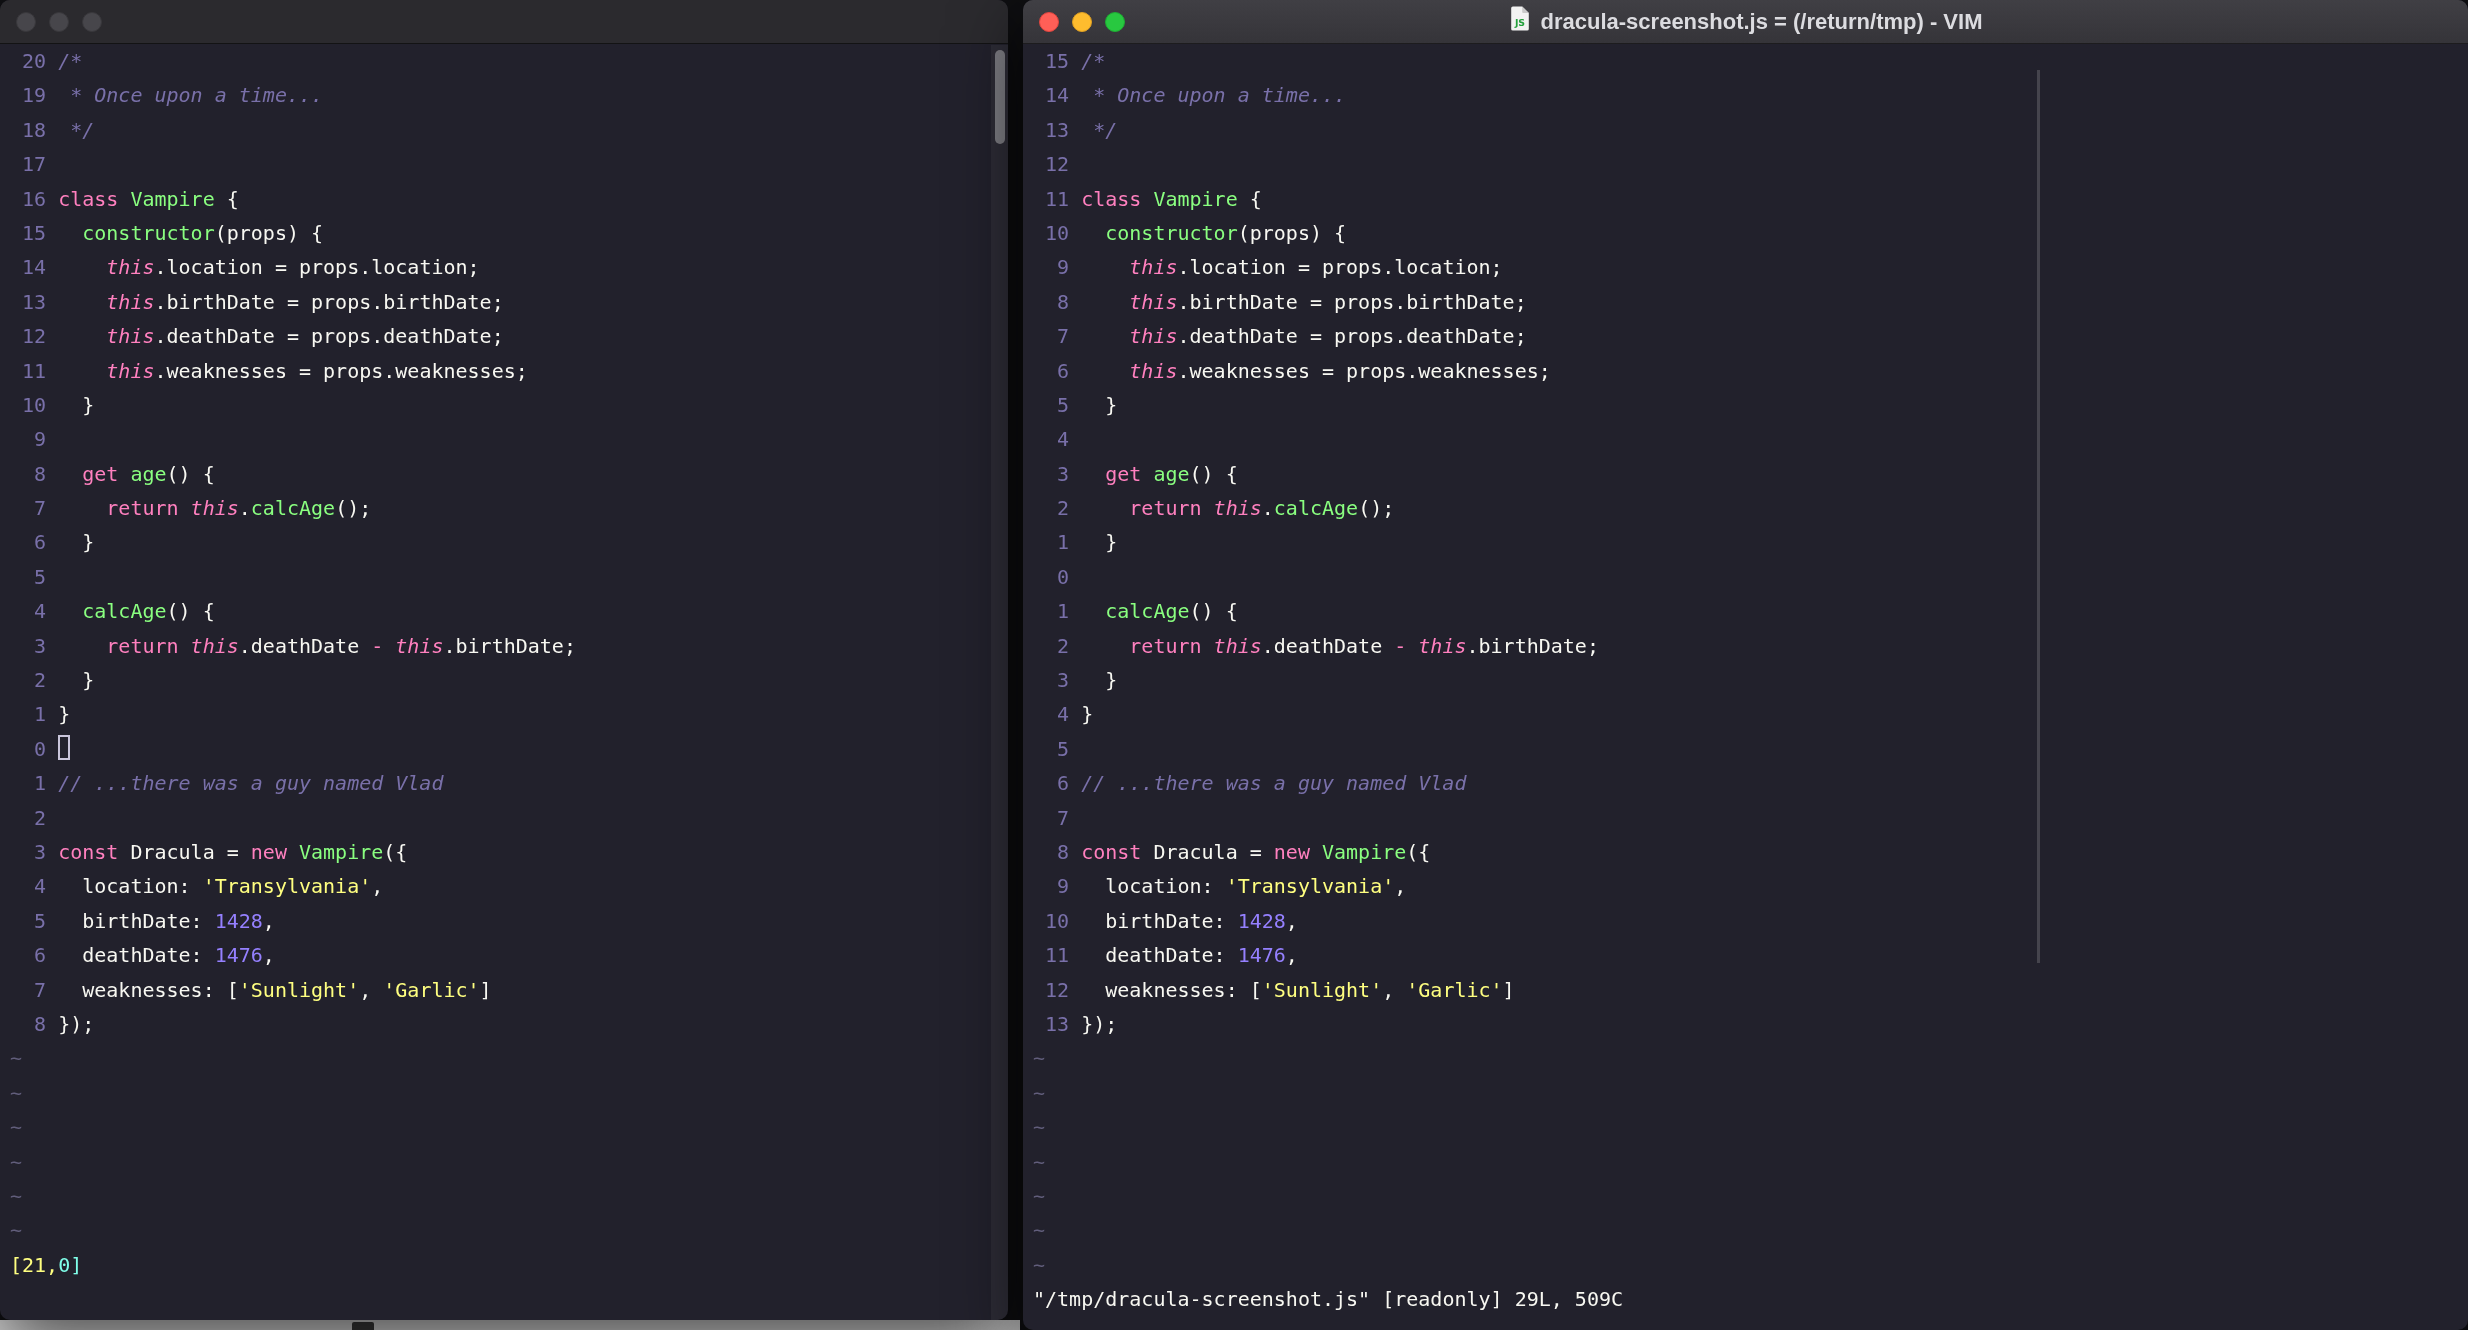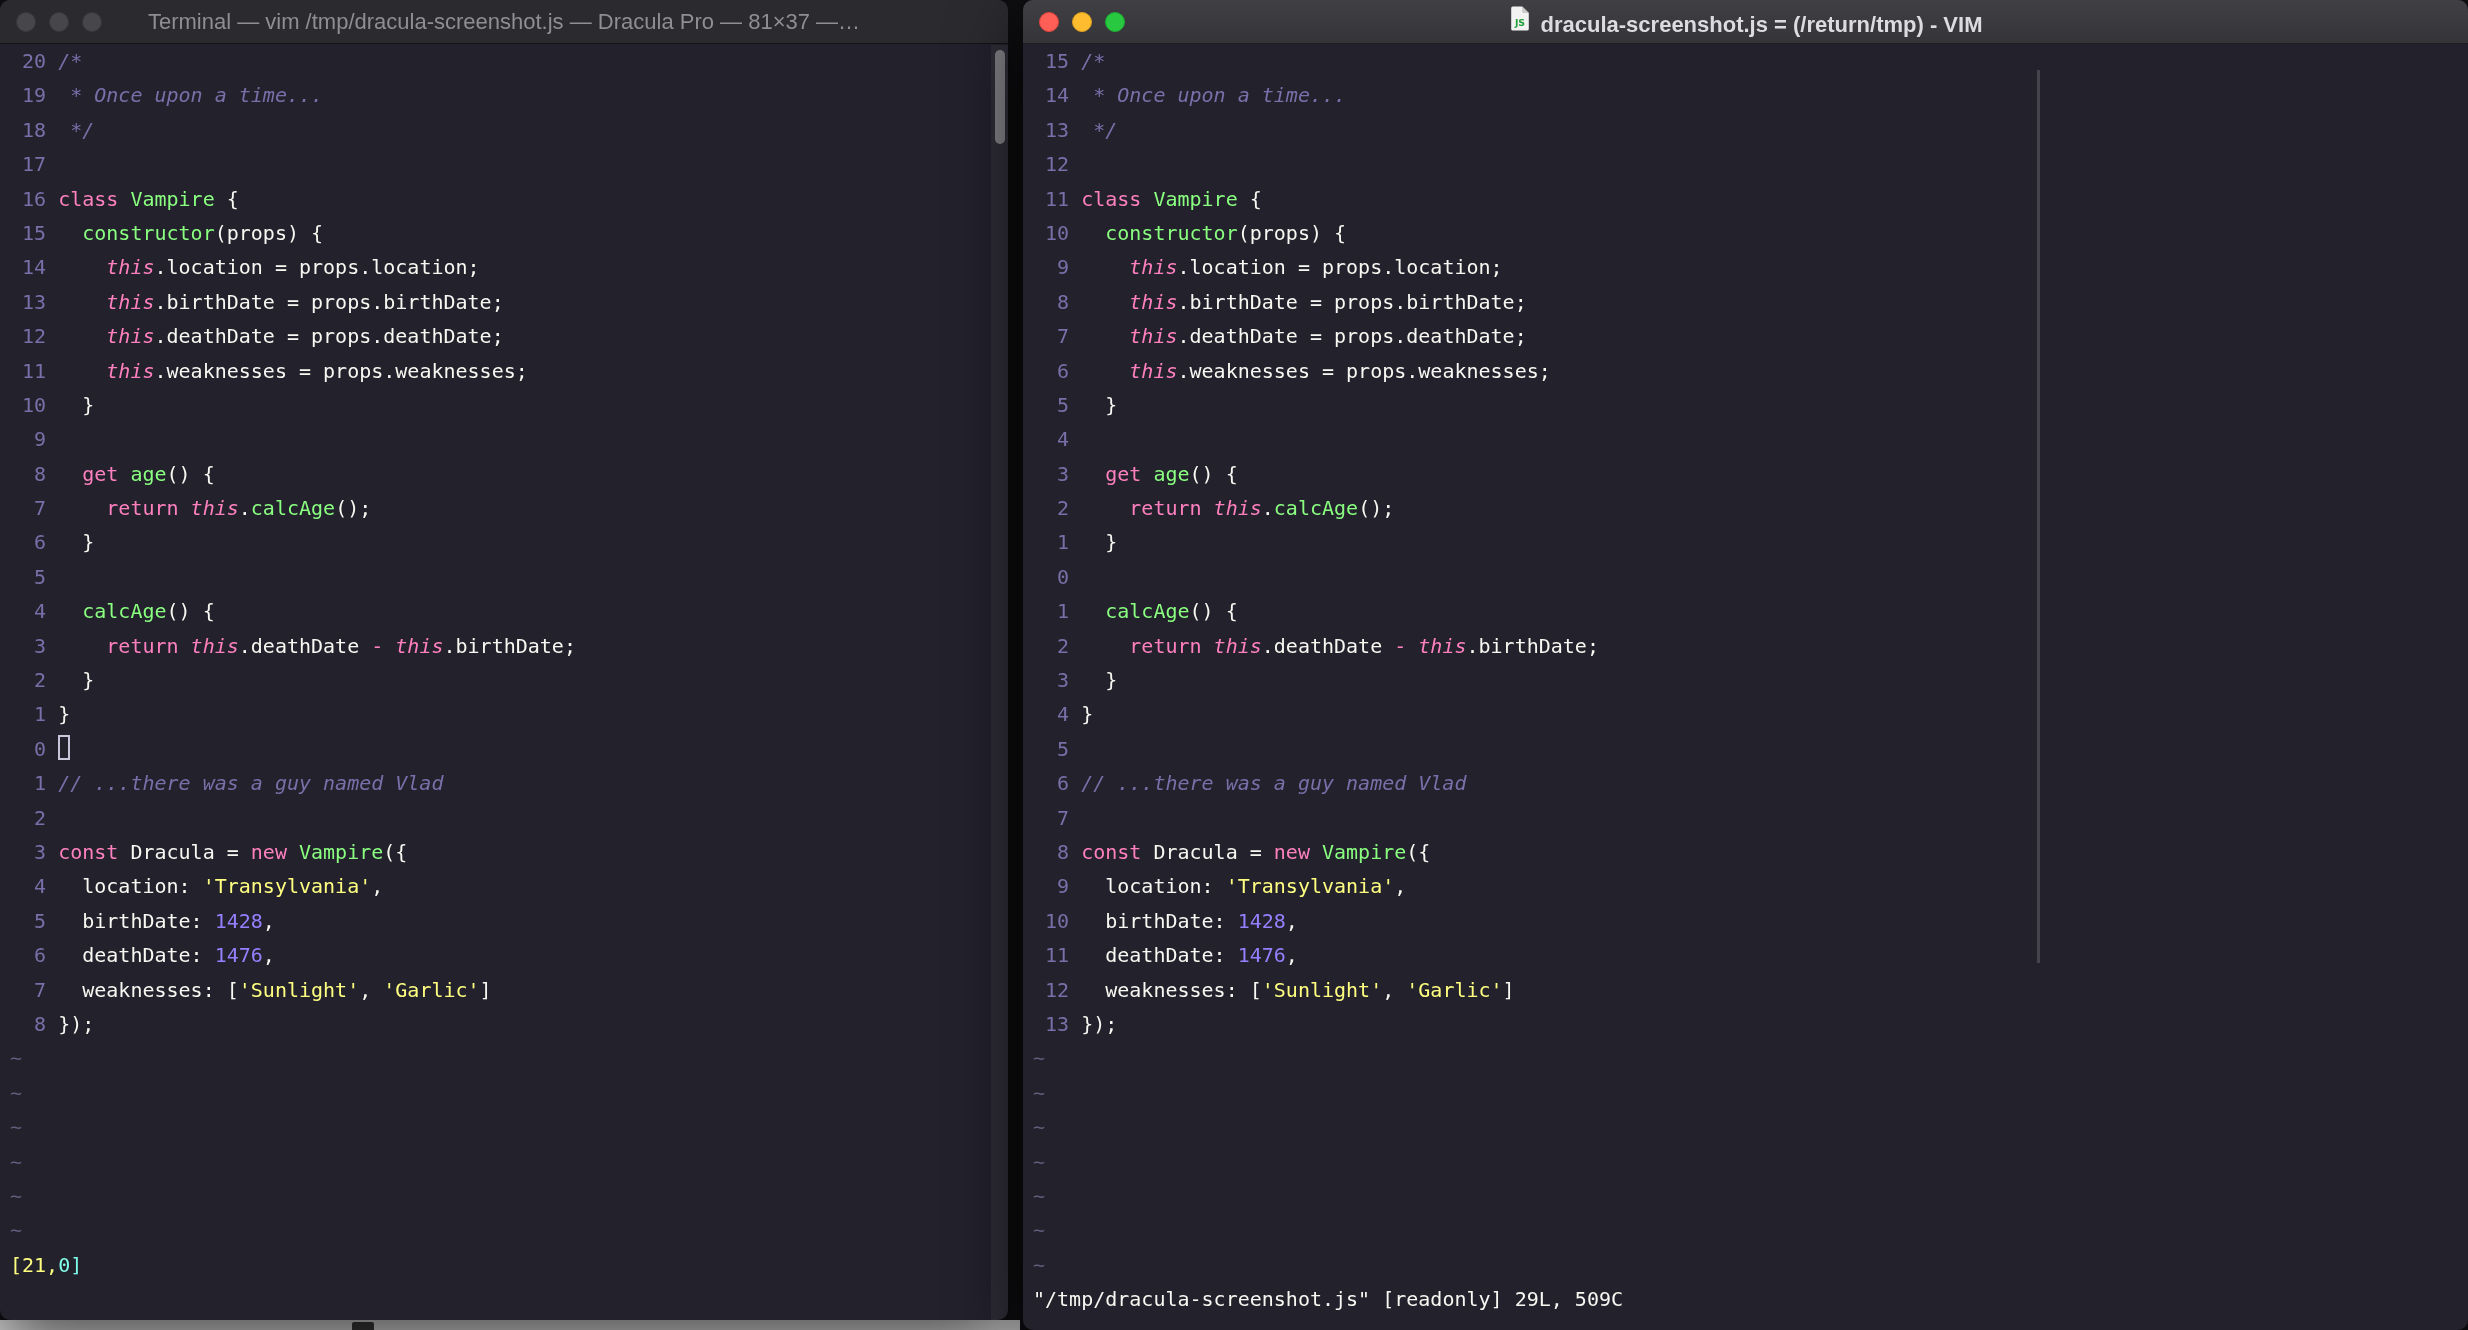--- a/index.html
+++ b/index.html
@@ -21,21 +21,21 @@
   .titlebar.active{background:linear-gradient(#403F44,#353439);}
   .traffic{display:flex; gap:13px; padding-left:16px; align-items:center;}
   .dot{width:20px;height:20px;border-radius:50%; display:inline-block;}
   .dot.gray{background:#47464B; border:1px solid #39383c;}
   .dot.red{background:#FF5F57; border:1px solid #e0443e;}
   .dot.yellow{background:#FEBC2E; border:1px solid #dfa023;}
   .dot.green{background:#28C840; border:1px solid #1dad32;}
   .title-text{position:absolute; left:0; right:0; text-align:center; font-size:22px;
               pointer-events:none; display:flex; align-items:center; justify-content:center; gap:10px;}
   .titlebar.inactive .title-text{color:#8E8E93; font-weight:500;}
-  .titlebar.active .title-text{color:#DCDCE0; font-weight:600;align-items:flex-end;}
+  .titlebar.active .title-text{color:#DCDCE0; font-weight:600;}
 
   .pane{font:var(--term-font); line-height:var(--lh); white-space:pre;}
   .row{height:var(--lh); white-space:pre; padding-left:10px;}
   .lnum{display:inline-block; width:3ch; text-align:right; margin-right:1ch;}
   .cursor-hollow{display:inline-block; width:12px; height:25px; border:2px solid #C9C5DB;
                  vertical-align:-4px;}
   .statusline{font:var(--term-font); line-height:var(--lh); height:var(--lh);
               display:flex; justify-content:space-between; white-space:pre;
               padding-left:10px; padding-right:16px;}
   #left-window .statusline{padding-right:26px;}
@@ -56,23 +56,20 @@
 </style>
 </head>
 <body>
 
 <div class="window" id="left-window">
   <div class="titlebar inactive">
     <div class="traffic">
       <span class="dot gray"></span>
       <span class="dot gray"></span>
       <span class="dot gray"></span>
-    </div>
-    <div class="title-text">
-      <span>Terminal — vim /tmp/dracula-screenshot.js — Dracula Pro — 81×37 —…</span>
     </div>
   </div>
   <div class="pane" id="left-pane"><div class="row"><span class="lnum" style="color: rgb(121, 112, 169);">20</span><span><span style="color: rgb(121, 112, 169); font-style: italic;">/*</span></span></div><div class="row"><span class="lnum" style="color: rgb(121, 112, 169);">19</span><span><span style="color: rgb(121, 112, 169); font-style: italic;"> * Once upon a time...</span></span></div><div class="row"><span class="lnum" style="color: rgb(121, 112, 169);">18</span><span><span style="color: rgb(121, 112, 169); font-style: italic;"> */</span></span></div><div class="row"><span class="lnum" style="color: rgb(121, 112, 169);">17</span><span></span></div><div class="row"><span class="lnum" style="color: rgb(121, 112, 169);">16</span><span><span style="color: rgb(255, 128, 191);">class</span><span style="color: rgb(248, 248, 242);"> </span><span style="color: rgb(138, 255, 128);">Vampire</span><span style="color: rgb(248, 248, 242);"> {</span></span></div><div class="row"><span class="lnum" style="color: rgb(121, 112, 169);">15</span><span><span style="color: rgb(248, 248, 242);">  </span><span style="color: rgb(138, 255, 128);">constructor</span><span style="color: rgb(248, 248, 242);">(props) {</span></span></div><div class="row"><span class="lnum" style="color: rgb(121, 112, 169);">14</span><span><span style="color: rgb(248, 248, 242);">    </span><span style="color: rgb(255, 128, 191); font-style: italic;">this</span><span style="color: rgb(248, 248, 242);">.location = props.location;</span></span></div><div class="row"><span class="lnum" style="color: rgb(121, 112, 169);">13</span><span><span style="color: rgb(248, 248, 242);">    </span><span style="color: rgb(255, 128, 191); font-style: italic;">this</span><span style="color: rgb(248, 248, 242);">.birthDate = props.birthDate;</span></span></div><div class="row"><span class="lnum" style="color: rgb(121, 112, 169);">12</span><span><span style="color: rgb(248, 248, 242);">    </span><span style="color: rgb(255, 128, 191); font-style: italic;">this</span><span style="color: rgb(248, 248, 242);">.deathDate = props.deathDate;</span></span></div><div class="row"><span class="lnum" style="color: rgb(121, 112, 169);">11</span><span><span style="color: rgb(248, 248, 242);">    </span><span style="color: rgb(255, 128, 191); font-style: italic;">this</span><span style="color: rgb(248, 248, 242);">.weaknesses = props.weaknesses;</span></span></div><div class="row"><span class="lnum" style="color: rgb(121, 112, 169);">10</span><span><span style="color: rgb(248, 248, 242);">  }</span></span></div><div class="row"><span class="lnum" style="color: rgb(121, 112, 169);">9</span><span></span></div><div class="row"><span class="lnum" style="color: rgb(121, 112, 169);">8</span><span><span style="color: rgb(248, 248, 242);">  </span><span style="color: rgb(255, 128, 191);">get</span><span style="color: rgb(248, 248, 242);"> </span><span style="color: rgb(138, 255, 128);">age</span><span style="color: rgb(248, 248, 242);">() {</span></span></div><div class="row"><span class="lnum" style="color: rgb(121, 112, 169);">7</span><span><span style="color: rgb(248, 248, 242);">    </span><span style="color: rgb(255, 128, 191);">return</span><span style="color: rgb(248, 248, 242);"> </span><span style="color: rgb(255, 128, 191); font-style: italic;">this</span><span style="color: rgb(248, 248, 242);">.</span><span style="color: rgb(138, 255, 128);">calcAge</span><span style="color: rgb(248, 248, 242);">();</span></span></div><div class="row"><span class="lnum" style="color: rgb(121, 112, 169);">6</span><span><span style="color: rgb(248, 248, 242);">  }</span></span></div><div class="row"><span class="lnum" style="color: rgb(121, 112, 169);">5</span><span></span></div><div class="row"><span class="lnum" style="color: rgb(121, 112, 169);">4</span><span><span style="color: rgb(248, 248, 242);">  </span><span style="color: rgb(138, 255, 128);">calcAge</span><span style="color: rgb(248, 248, 242);">() {</span></span></div><div class="row"><span class="lnum" style="color: rgb(121, 112, 169);">3</span><span><span style="color: rgb(248, 248, 242);">    </span><span style="color: rgb(255, 128, 191);">return</span><span style="color: rgb(248, 248, 242);"> </span><span style="color: rgb(255, 128, 191); font-style: italic;">this</span><span style="color: rgb(248, 248, 242);">.deathDate </span><span style="color: rgb(255, 128, 191);">-</span><span style="color: rgb(248, 248, 242);"> </span><span style="color: rgb(255, 128, 191); font-style: italic;">this</span><span style="color: rgb(248, 248, 242);">.birthDate;</span></span></div><div class="row"><span class="lnum" style="color: rgb(121, 112, 169);">2</span><span><span style="color: rgb(248, 248, 242);">  }</span></span></div><div class="row"><span class="lnum" style="color: rgb(121, 112, 169);">1</span><span><span style="color: rgb(248, 248, 242);">}</span></span></div><div class="row"><span class="lnum" style="color: rgb(121, 112, 169);">0</span><span><span class="cursor-hollow"></span></span></div><div class="row"><span class="lnum" style="color: rgb(121, 112, 169);">1</span><span><span style="color: rgb(121, 112, 169); font-style: italic;">// ...there was a guy named Vlad</span></span></div><div class="row"><span class="lnum" style="color: rgb(121, 112, 169);">2</span><span></span></div><div class="row"><span class="lnum" style="color: rgb(121, 112, 169);">3</span><span><span style="color: rgb(255, 128, 191);">const</span><span style="color: rgb(248, 248, 242);"> Dracula = </span><span style="color: rgb(255, 128, 191);">new</span><span style="color: rgb(248, 248, 242);"> </span><span style="color: rgb(138, 255, 128);">Vampire</span><span style="color: rgb(248, 248, 242);">({</span></span></div><div class="row"><span class="lnum" style="color: rgb(121, 112, 169);">4</span><span><span style="color: rgb(248, 248, 242);">  location: </span><span style="color: rgb(255, 255, 128);">'Transylvania'</span><span style="color: rgb(248, 248, 242);">,</span></span></div><div class="row"><span class="lnum" style="color: rgb(121, 112, 169);">5</span><span><span style="color: rgb(248, 248, 242);">  birthDate: </span><span style="color: rgb(149, 128, 255);">1428</span><span style="color: rgb(248, 248, 242);">,</span></span></div><div class="row"><span class="lnum" style="color: rgb(121, 112, 169);">6</span><span><span style="color: rgb(248, 248, 242);">  deathDate: </span><span style="color: rgb(149, 128, 255);">1476</span><span style="color: rgb(248, 248, 242);">,</span></span></div><div class="row"><span class="lnum" style="color: rgb(121, 112, 169);">7</span><span><span style="color: rgb(248, 248, 242);">  weaknesses: [</span><span style="color: rgb(255, 255, 128);">'Sunlight'</span><span style="color: rgb(248, 248, 242);">, </span><span style="color: rgb(255, 255, 128);">'Garlic'</span><span style="color: rgb(248, 248, 242);">]</span></span></div><div class="row"><span class="lnum" style="color: rgb(121, 112, 169);">8</span><span><span style="color: rgb(248, 248, 242);">});</span></span></div><div class="row"><span style="color: rgb(98, 94, 124);">~</span></div><div class="row"><span style="color: rgb(98, 94, 124);">~</span></div><div class="row"><span style="color: rgb(98, 94, 124);">~</span></div><div class="row"><span style="color: rgb(98, 94, 124);">~</span></div><div class="row"><span style="color: rgb(98, 94, 124);">~</span></div><div class="row"><span style="color: rgb(98, 94, 124);">~</span></div></div>
   <div class="statusline">
     <span id="left-status-right"><span style="color: rgb(255, 255, 128);">[21,</span><span style="color: rgb(128, 255, 234);">0]</span></span>
   </div>
   <div class="cmdline"></div>
   <div class="scroll-track"></div>
   <div class="scroll-thumb"></div>
 </div>

